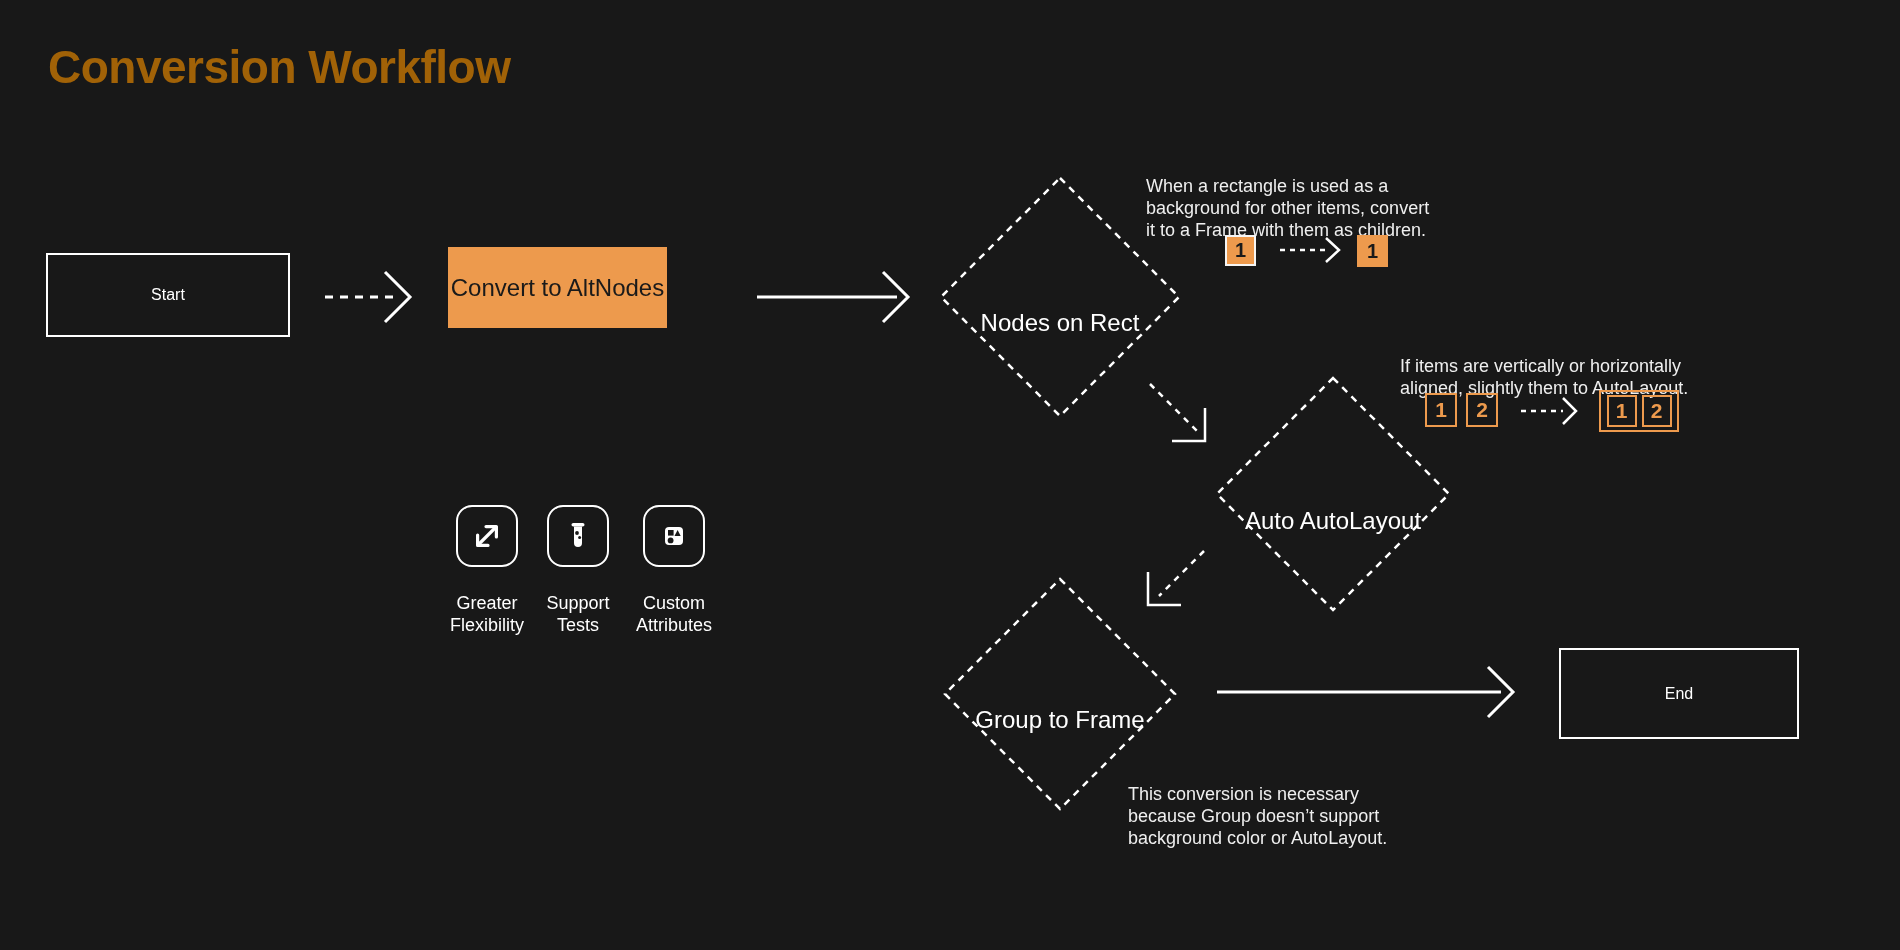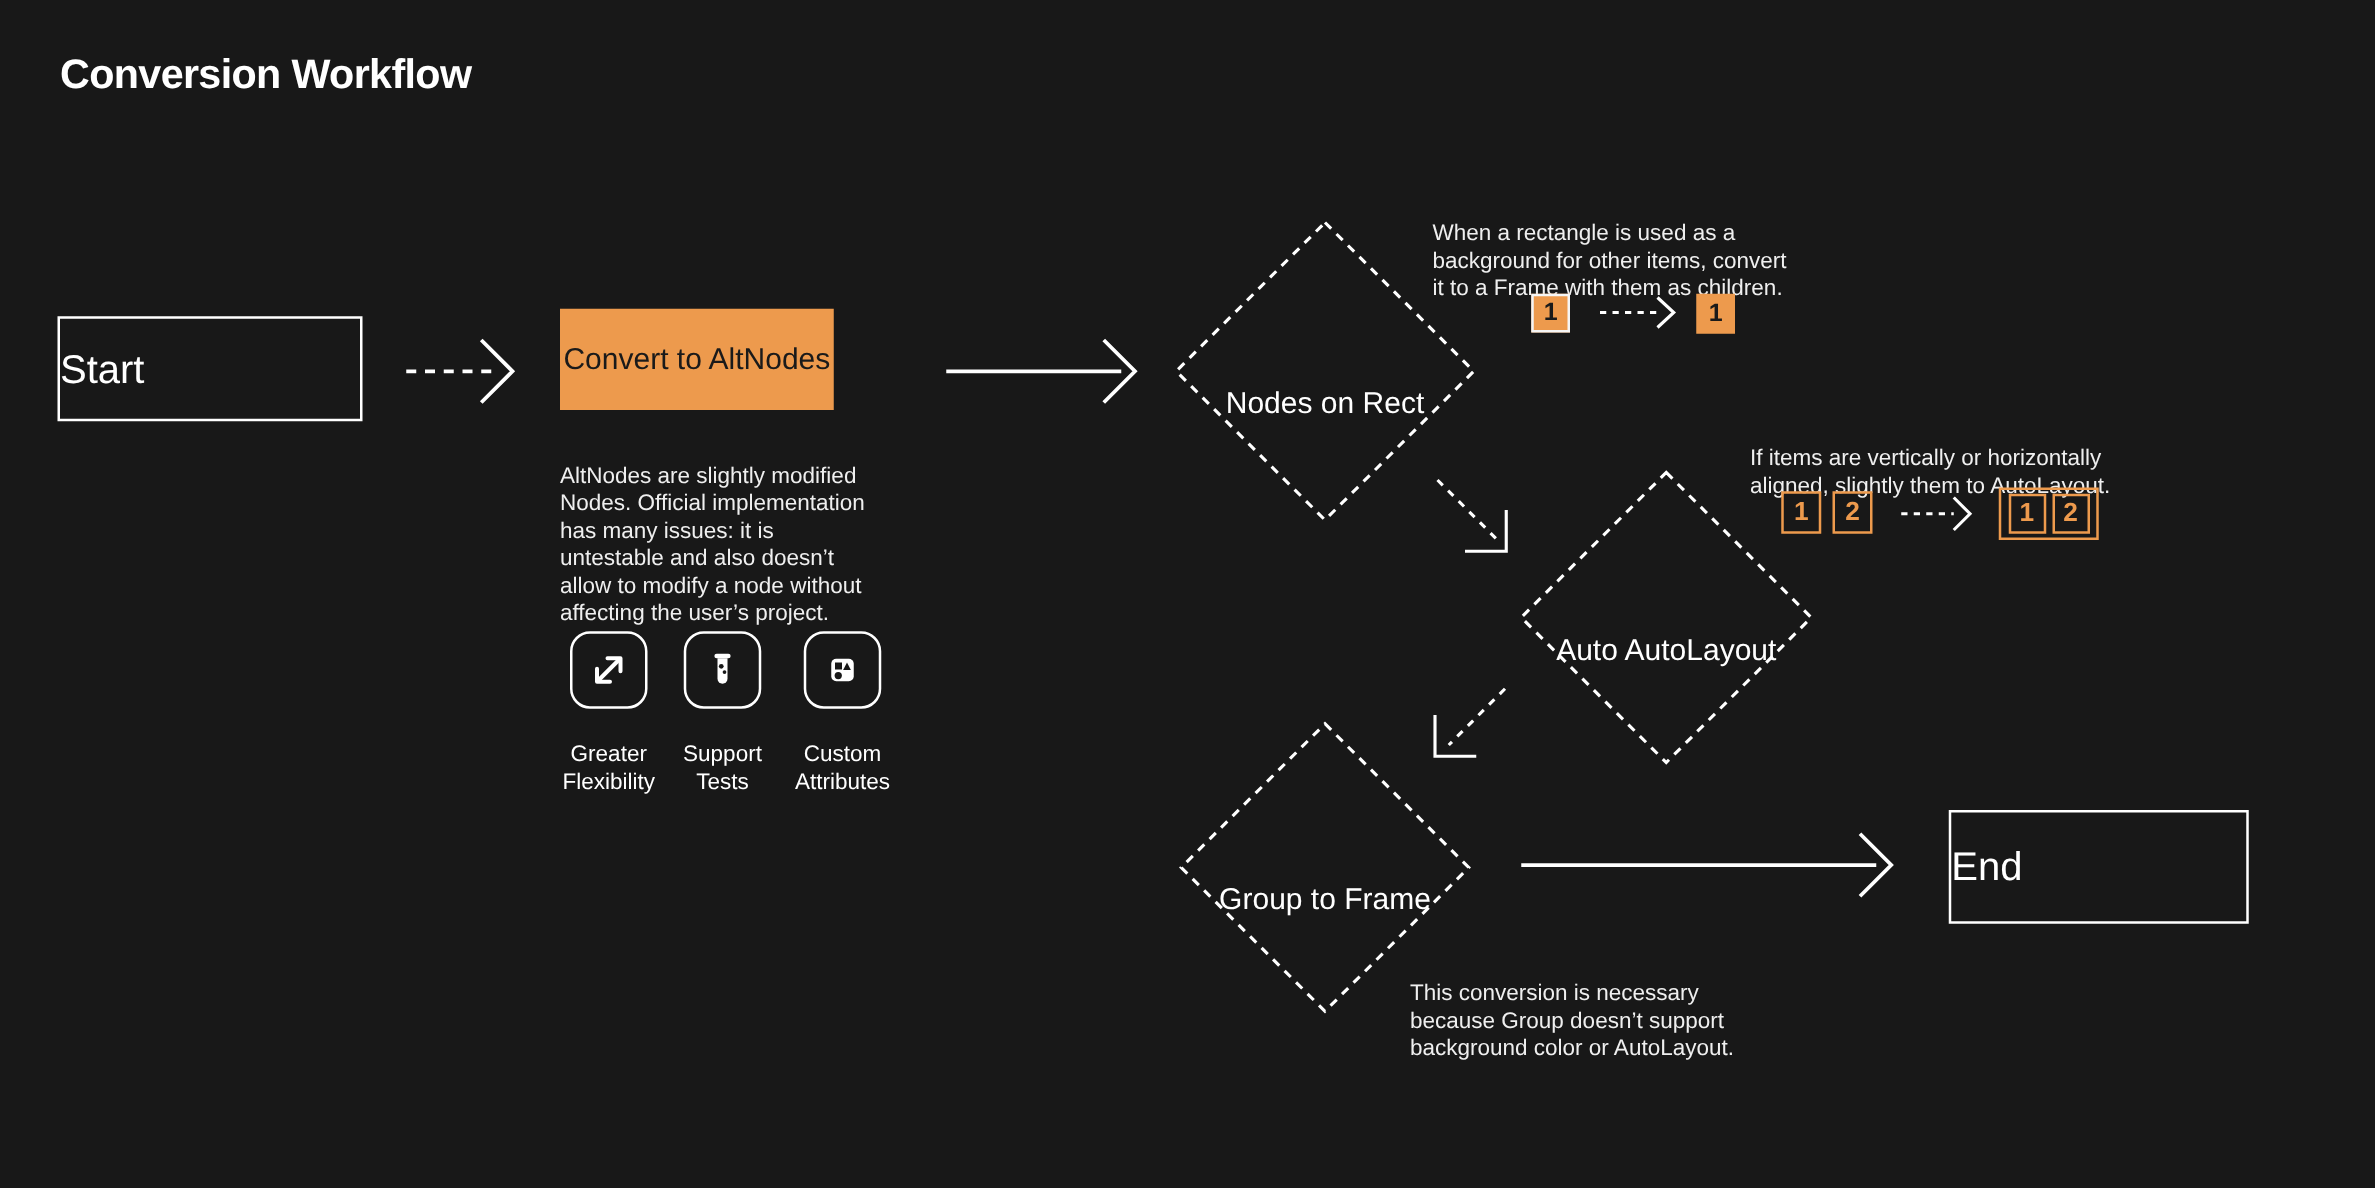--- a/index.html
+++ b/index.html
@@ -2,26 +2,26 @@
 <html><head>
 <meta charset="utf-8">
 <style>
   html,body{margin:0;padding:0;background:#181818;}
   #canvas{
     position:relative;width:1900px;height:950px;background:#181818;overflow:hidden;
     font-family:"Liberation Sans", sans-serif;color:#fff;
   }
   #page-title{
     position:absolute;left:48px;top:40px;margin:0;
-    font-size:33px;font-weight:800;letter-spacing:-0.5px;color:#ffffff;
+    font-size:46px;font-weight:800;letter-spacing:-0.5px;color:#a16207;
   }
   .overlay{position:absolute;left:0;top:0;}
   .rect-node{
-    position:absolute;border:2.5px solid #fff;display:flex;align-items:center;justify-content:flex-start;
-    font-size:32px;color:#fff;box-sizing:border-box;background:transparent;
+    position:absolute;border:2.5px solid #fff;display:flex;align-items:center;justify-content:center;
+    font-size:16px;color:#fff;box-sizing:border-box;background:transparent;
   }
   #node-start{left:46px;top:253px;width:244px;height:84px;}
   #node-end{left:1559px;top:648px;width:240px;height:91px;}
   #node-convert{
     position:absolute;left:448px;top:247px;width:219px;height:81px;background:#ED9A4D;color:#1A1A1A;
     display:flex;align-items:center;justify-content:center;font-size:24px;font-weight:500;
   }
   .diamond-label{
     position:absolute;transform:translate(-50%,-50%);font-size:24px;color:#fff;white-space:nowrap;margin-top:26px;
   }
@@ -106,26 +106,20 @@
   </div>
 
   <div class="rect-node" id="node-end">
     <span>End</span>
   </div>
 
   <span class="diamond-label" id="label-nodes-on-rect">Nodes on Rect</span>
   <span class="diamond-label" id="label-auto-autolayout">Auto AutoLayout</span>
   <span class="diamond-label" id="label-group-to-frame">Group to Frame</span>
 
-  <p class="note" id="note-convert">AltNodes are slightly modified
-Nodes. Official implementation
-has many issues: it is
-untestable and also doesn’t
-allow to modify a node without
-affecting the user’s project.</p>
   <p class="note" id="note-rect">When a rectangle is used as a
 background for other items, convert
 it to a Frame with them as children.</p>
   <p class="note" id="note-auto">If items are vertically or horizontally
 aligned, slightly them to AutoLayout.</p>
   <p class="note" id="note-group">This conversion is necessary
 because Group doesn’t support
 background color or AutoLayout.</p>
 
   <div class="feature" id="feature-flexibility">

